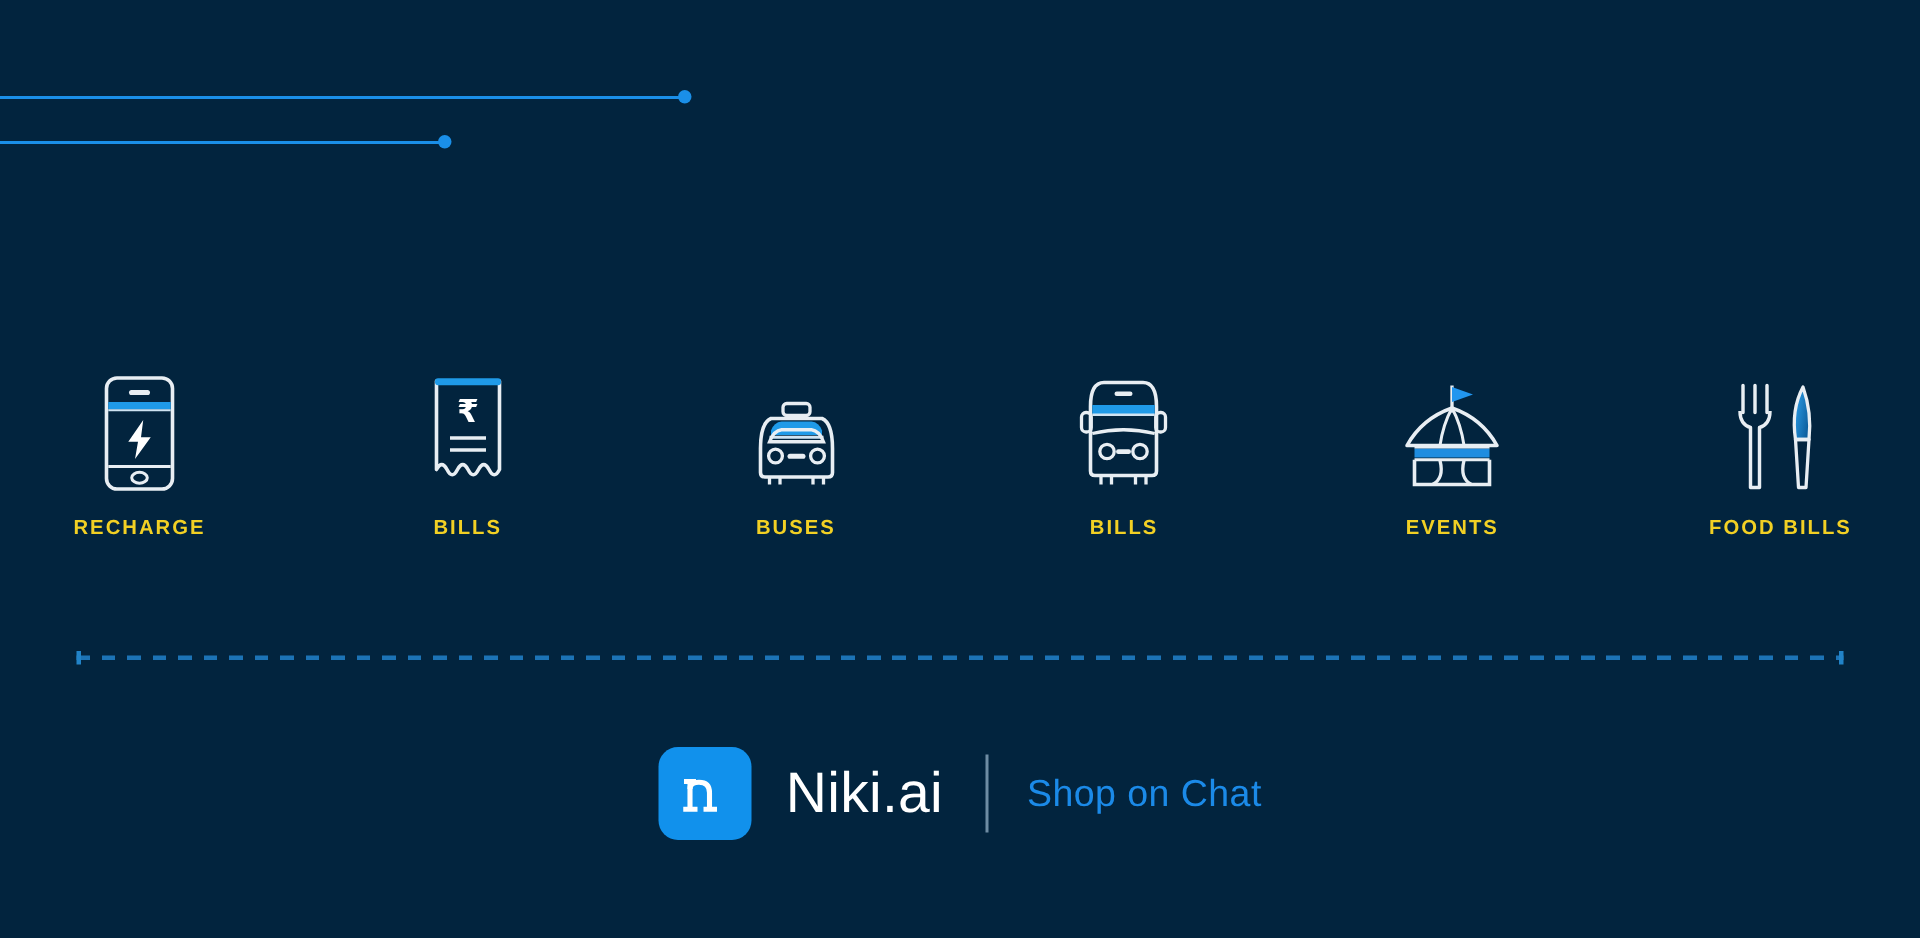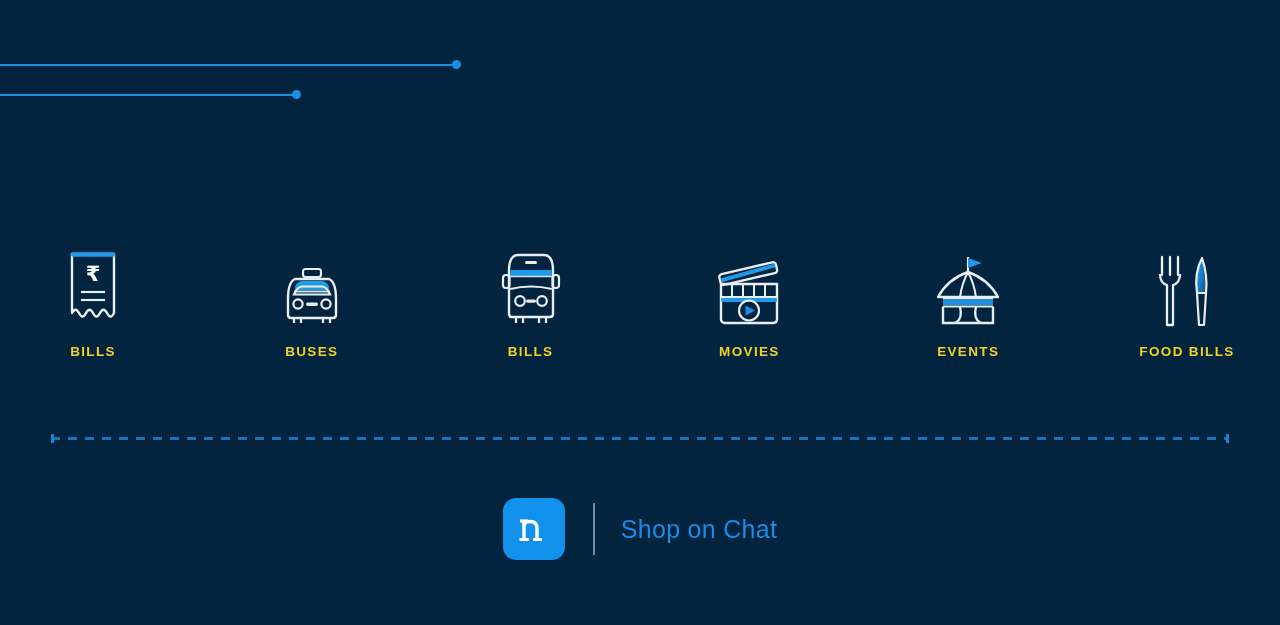--- a/index.html
+++ b/index.html
@@ -159,20 +159,34 @@
 
   <div class="deco-lines">
     <div class="deco-line l1"></div>
     <div class="deco-dot d1"></div>
     <div class="deco-line l2"></div>
     <div class="deco-dot d2"></div>
   </div>
 
   <div class="services">
 
+    <div class="service">
+      <div class="service-icon">
+        <svg width="52" height="80" viewBox="0 0 52 80">
+          <rect x="4" y="3" width="44" height="74" rx="7" ry="7" fill="none" stroke="#e8eef3" stroke-width="2.4"></rect>
+          <rect x="19" y="11" width="14" height="3.4" rx="1.7" fill="#e8eef3"></rect>
+          <rect x="5.2" y="19" width="41.6" height="5" fill="#1f9ae8"></rect>
+          <line x1="5.2" y1="24.5" x2="46.8" y2="24.5" stroke="#cfe3f2" stroke-width="1.4"></line>
+          <line x1="5.2" y1="62" x2="46.8" y2="62" stroke="#e8eef3" stroke-width="2"></line>
+          <ellipse cx="26" cy="69.5" rx="5.2" ry="3.6" fill="none" stroke="#e8eef3" stroke-width="2"></ellipse>
+          <path d="M28.5 31 L18.5 45.5 L25 45.5 L23 57 L33.5 42.5 L27 42.5 Z" fill="#ffffff"></path>
+        </svg>
+      </div>
+      <div class="service-label">RECHARGE</div>
+    </div>
 
     <div class="service">
       <div class="service-icon">
         <svg width="56" height="80" viewBox="0 0 56 80">
           <path d="M7 5 L49 5 L49 64 Q45.5 71 42 64 Q38.5 57.5 35 64 Q31.5 71 28 64 Q24.5 57.5 21 64 Q17.5 71 14 64 Q10.5 57.5 7 64 Z" fill="none" stroke="#e8eef3" stroke-width="2.4" stroke-linejoin="round"></path>
           <rect x="6" y="3.2" width="44" height="4.6" rx="2" fill="#1f9ae8"></rect>
           <text x="28" y="32" font-family="'DejaVu Sans', sans-serif" font-size="21" font-weight="bold" fill="#ffffff" text-anchor="middle">₹</text>
           <line x1="16" y1="43" x2="40" y2="43" stroke="#e8eef3" stroke-width="2.2"></line>
           <line x1="16" y1="51" x2="40" y2="51" stroke="#e8eef3" stroke-width="2.2"></line>
         </svg>
@@ -209,40 +223,20 @@
           <rect x="56.5" y="24" width="6.5" height="13" rx="3" fill="none" stroke="#e8eef3" stroke-width="2.2"></rect>
           <circle cx="24" cy="50" r="4.8" fill="none" stroke="#e8eef3" stroke-width="2.2"></circle>
           <circle cx="46" cy="50" r="4.8" fill="none" stroke="#e8eef3" stroke-width="2.2"></circle>
           <rect x="30" y="48.5" width="10" height="3.2" rx="1.6" fill="#e8eef3"></rect>
           <path d="M20 66 L20 72 M27 66 L27 72 M43 66 L43 72 M50 66 L50 72" stroke="#e8eef3" stroke-width="2.2"></path>
         </svg>
       </div>
       <div class="service-label">BILLS</div>
     </div>
 
-    <div class="service">
-      <div class="service-icon">
-        <svg width="66" height="72" viewBox="0 0 66 72">
-          <g transform="rotate(-13 33 20)">
-            <rect x="4" y="11" width="58" height="11" rx="3" fill="none" stroke="#e8eef3" stroke-width="2.4"></rect>
-            <path d="M5 17 L61 14.5" stroke="#1f9ae8" stroke-width="4"></path>
-          </g>
-          <path d="M5 27 L61 27 L61 62 Q61 66 57 66 L9 66 Q5 66 5 62 Z" fill="none" stroke="#e8eef3" stroke-width="2.4"></path>
-          <line x1="5" y1="40" x2="61" y2="40" stroke="#e8eef3" stroke-width="2.2"></line>
-          <line x1="16" y1="27" x2="16" y2="40" stroke="#e8eef3" stroke-width="2"></line>
-          <line x1="27" y1="27" x2="27" y2="40" stroke="#e8eef3" stroke-width="2"></line>
-          <line x1="38" y1="27" x2="38" y2="40" stroke="#e8eef3" stroke-width="2"></line>
-          <line x1="49" y1="27" x2="49" y2="40" stroke="#e8eef3" stroke-width="2"></line>
-          <rect x="5.2" y="41" width="55.6" height="4" fill="#1f9ae8"></rect>
-          <circle cx="33" cy="53.5" r="10" fill="none" stroke="#e8eef3" stroke-width="2.2"></circle>
-          <path d="M29.5 48.5 L39 53.5 L29.5 58.5 Z" fill="#1f8de0"></path>
-        </svg>
-      </div>
-      <div class="service-label">MOVIES</div>
-    </div>
 
 
     <div class="service">
       <div class="service-icon">
         <svg width="76" height="76" viewBox="0 0 76 76">
           <line x1="38" y1="4" x2="38" y2="22" stroke="#e8eef3" stroke-width="2.2"></line>
           <path d="M38 5 L52 10 L38 15 Z" fill="#2196ef"></path>
           <path d="M38 19 Q18 26 8 44 L68 44 Q58 26 38 19 Z" fill="none" stroke="#e8eef3" stroke-width="2.4" stroke-linejoin="round"></path>
           <path d="M38 19 Q32 30 30 44" fill="none" stroke="#e8eef3" stroke-width="2"></path>
           <path d="M38 19 Q44 30 46 44" fill="none" stroke="#e8eef3" stroke-width="2"></path>
@@ -289,17 +283,18 @@
     <div class="brand-logo">
       <svg width="38" height="38" viewBox="0 0 38 38">
         <path d="M9 11 L9 29" stroke="#ffffff" stroke-width="3.4" stroke-linecap="butt"></path>
         <path d="M5 11 L13 11" stroke="#ffffff" stroke-width="3.2" stroke-linecap="butt"></path>
         <path d="M9 16 Q9 11.5 15 11.5 Q22 11.5 22 18.5 L22 29" fill="none" stroke="#ffffff" stroke-width="3.4"></path>
         <path d="M4.5 29.5 L14 29.5 M18 29.5 L27 29.5" stroke="#ffffff" stroke-width="3.2" stroke-linecap="butt"></path>
         <circle cx="13" cy="18" r="1.25" fill="#1191ec"></circle>
         <circle cx="18" cy="18" r="1.25" fill="#1191ec"></circle>
       </svg>
     </div>
+    <div class="brand-name">Niki.ai</div>
     <div class="brand-divider"></div>
     <div class="brand-tagline">Shop on Chat</div>
   </div>
 
 </div>
 
 </body></html>

